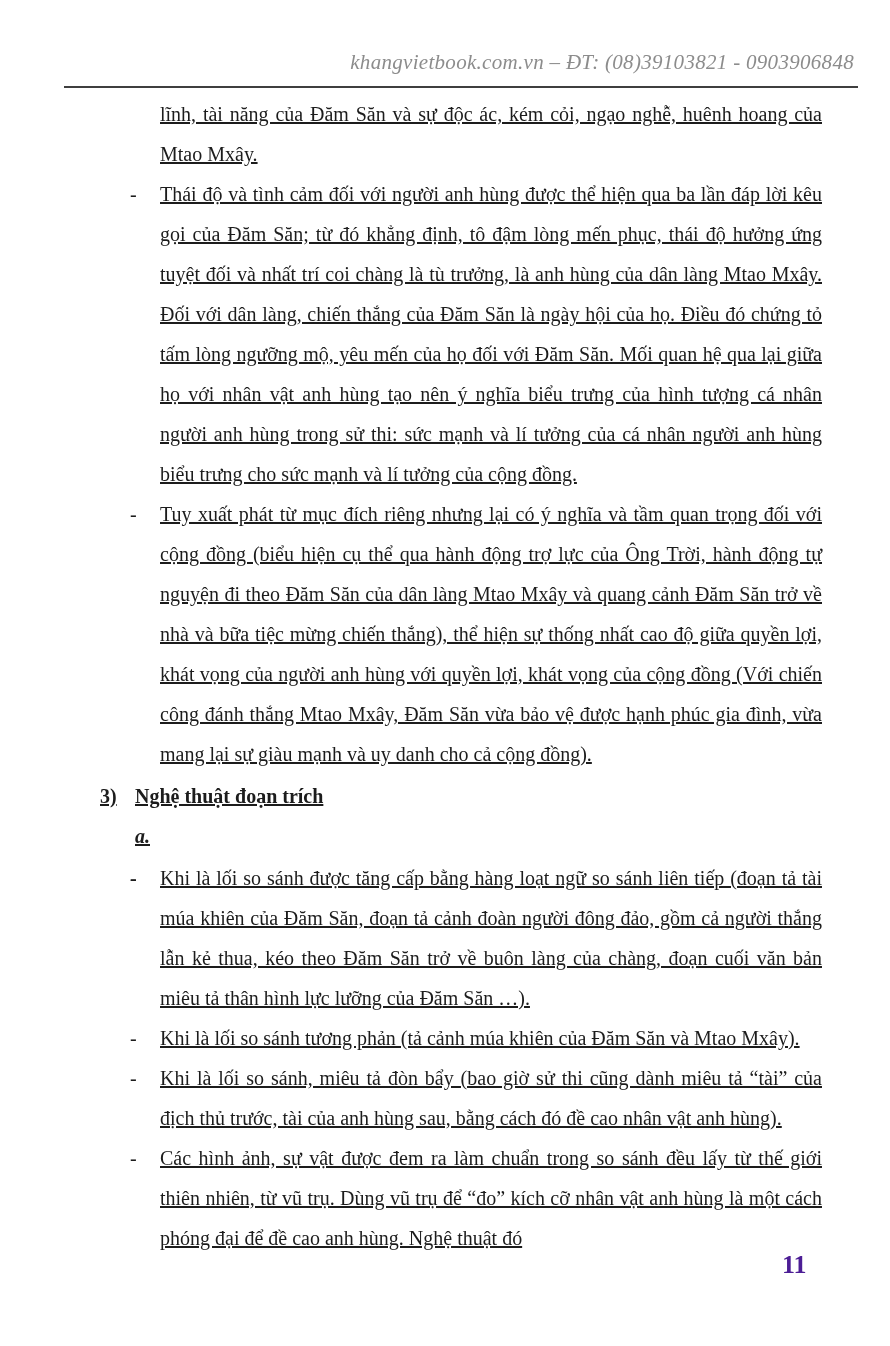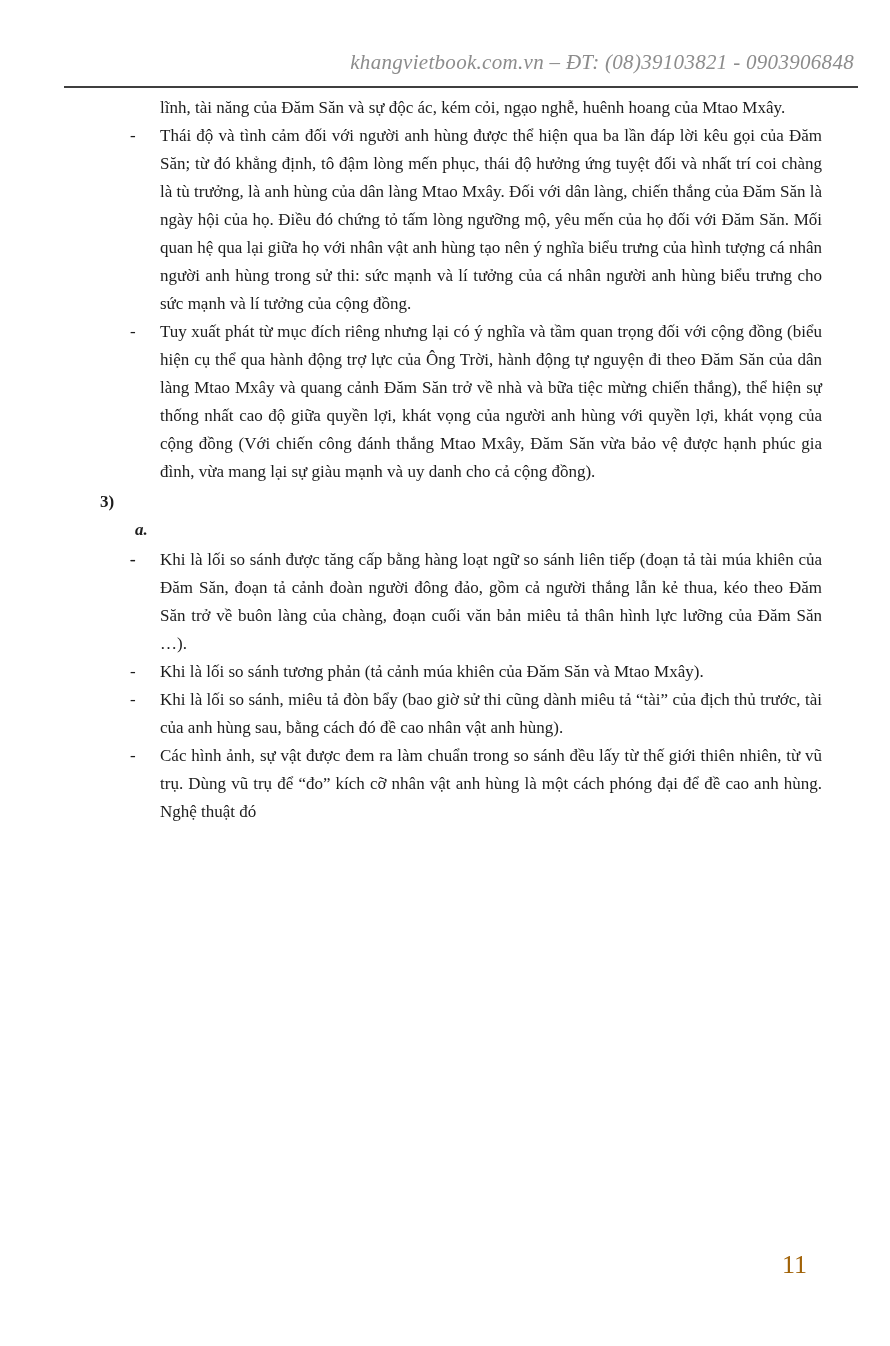--- a/index.html
+++ b/index.html
@@ -32,23 +32,24 @@
     left: 64px;
     width: 794px;
     height: 2px;
     background: #3f3f3f;
   }
   .content {
     position: absolute;
     top: 94px;
     left: 100px;
     width: 722px;
-    font-size: 17px;
-    line-height: 28px;
+    font-size: 20px;
+    line-height: 40px;
     text-align: justify;
+    text-decoration: underline;
   }
   .cont-para {
     padding-left: 60px;
   }
   .li {
     position: relative;
     padding-left: 60px;
   }
   .li .dash {
     position: absolute;
@@ -102,20 +103,21 @@
       <span>Thái độ và tình cảm đối với người anh hùng được thể hiện qua ba lần đáp lời kêu gọi của Đăm Săn; từ đó khẳng định, tô đậm lòng mến phục, thái độ hưởng ứng tuyệt đối và nhất trí coi chàng là tù trưởng, là anh hùng của dân làng Mtao Mxây. Đối với dân làng, chiến thắng của Đăm Săn là ngày hội của họ. Điều đó chứng tỏ tấm lòng ngưỡng mộ, yêu mến của họ đối với Đăm Săn. Mối quan hệ qua lại giữa họ với nhân vật anh hùng tạo nên ý nghĩa biểu trưng của hình tượng cá nhân người anh hùng trong sử thi: sức mạnh và lí tưởng của cá nhân người anh hùng biểu trưng cho sức mạnh và lí tưởng của cộng đồng.</span>
     </div>
 
     <div class="li">
       <span class="dash">-</span>
       <span>Tuy xuất phát từ mục đích riêng nhưng lại có ý nghĩa và tầm quan trọng đối với cộng đồng (biểu hiện cụ thể qua hành động trợ lực của Ông Trời, hành động tự nguyện đi theo Đăm Săn của dân làng Mtao Mxây và quang cảnh Đăm Săn trở về nhà và bữa tiệc mừng chiến thắng), thể hiện sự thống nhất cao độ giữa quyền lợi, khát vọng của người anh hùng với quyền lợi, khát vọng của cộng đồng (Với chiến công đánh thắng Mtao Mxây, Đăm Săn vừa bảo vệ được hạnh phúc gia đình, vừa mang lại sự giàu mạnh và uy danh cho cả cộng đồng).</span>
     </div>
 
     <div class="section-heading">
       <span class="hnum">3)</span>
+      <span>Nghệ thuật đoạn trích</span>
     </div>
 
     <div class="sub-heading">
       <span class="hletter">a.</span>
     </div>
 
     <div class="li">
       <span class="dash">-</span>
     </div>
 
@@ -134,15 +136,15 @@
       <span>Khi là lối so sánh, miêu tả đòn bẩy (bao giờ sử thi cũng dành miêu tả “tài” của địch thủ trước, tài của anh hùng sau, bằng cách đó đề cao nhân vật anh hùng).</span>
     </div>
 
     <div class="li">
       <span class="dash">-</span>
       <span>Các hình ảnh, sự vật được đem ra làm chuẩn trong so sánh đều lấy từ thế giới thiên nhiên, từ vũ trụ. Dùng vũ trụ để “đo” kích cỡ nhân vật anh hùng là một cách phóng đại để đề cao anh hùng. Nghệ thuật đó</span>
     </div>
 
   </div>
 
-  <div class="page-number" style="color: #a16207;">11</div>
+  <div class="page-number" style="color: #4c1d95; font-weight: bold;">11</div>
 
 </div>
 
 </body></html>

